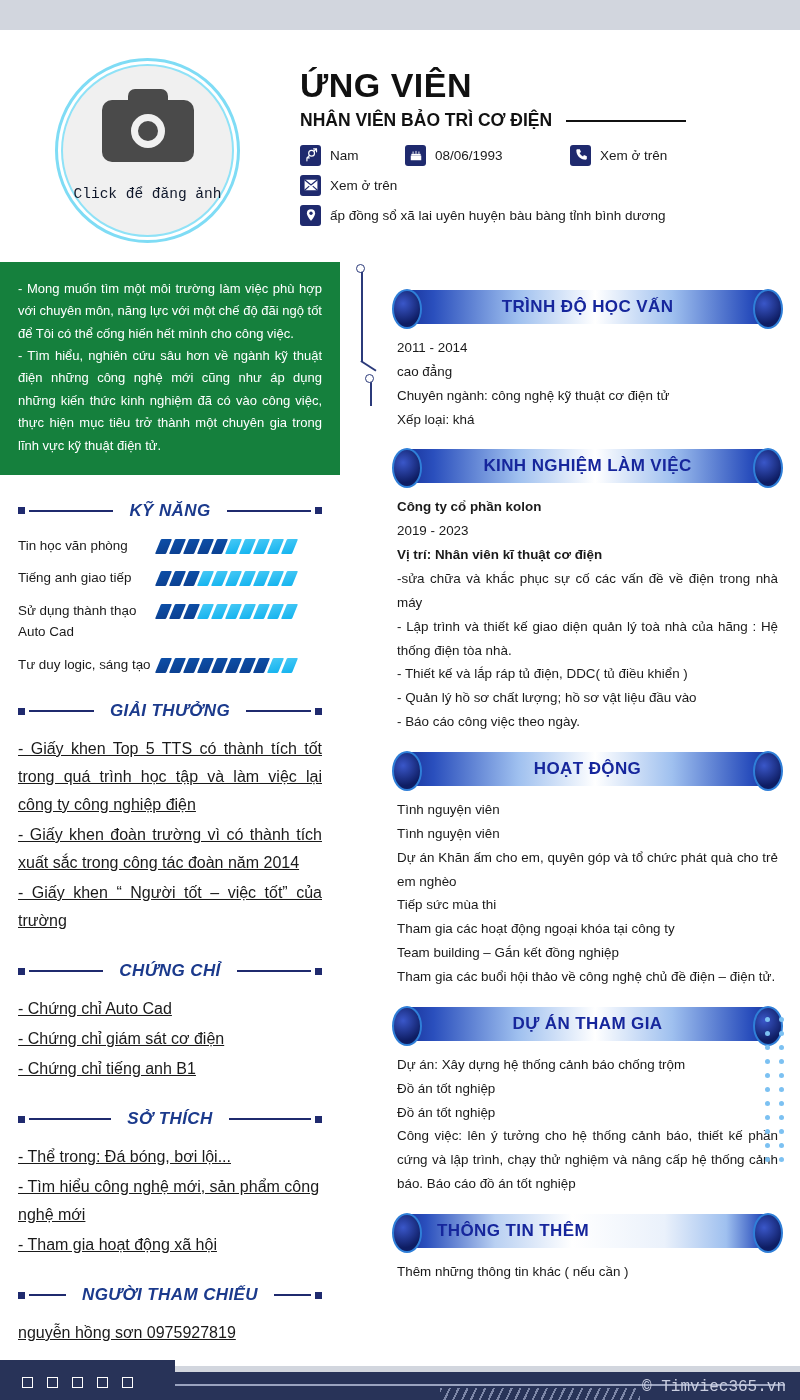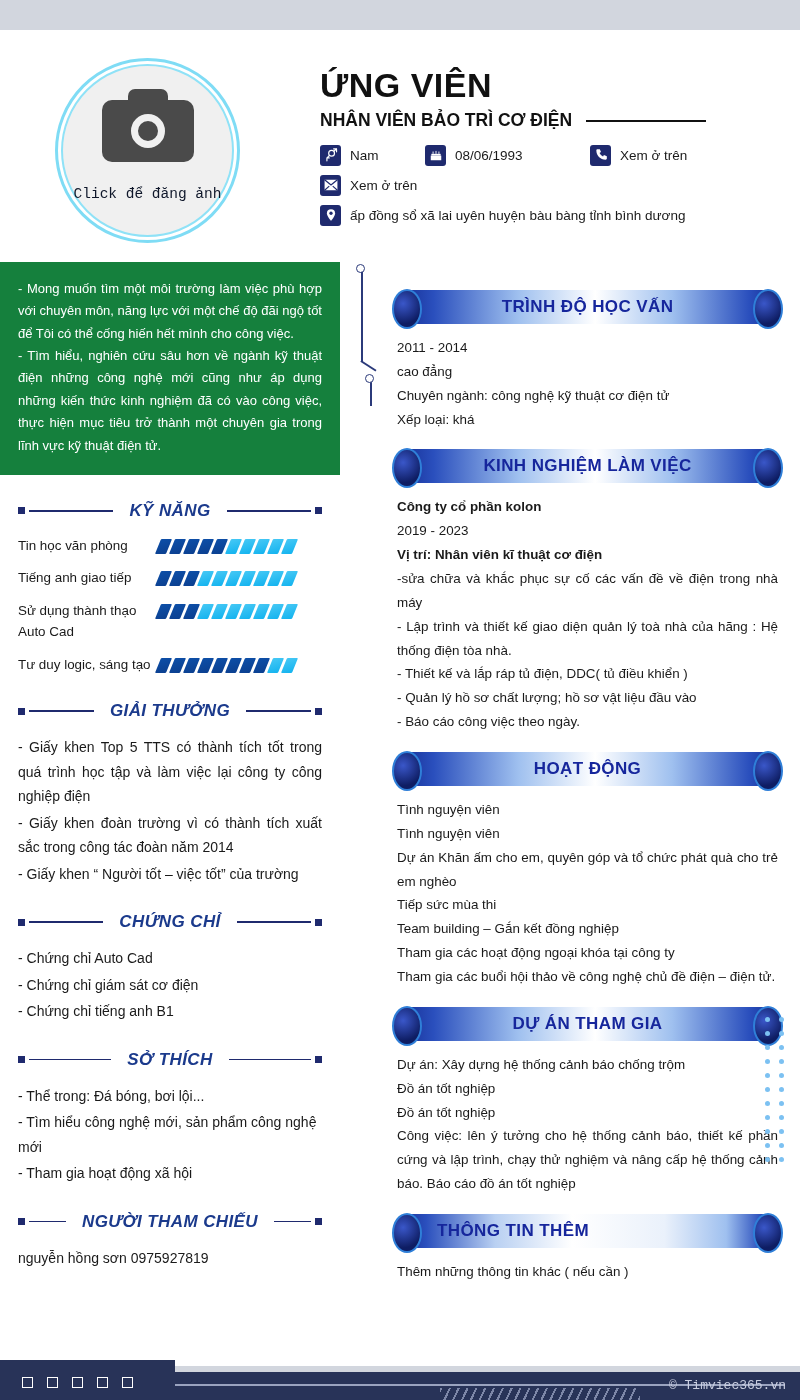--- a/index.html
+++ b/index.html
@@ -17,21 +17,21 @@
   .header{ position:relative; height:232px; }
   .photo-wrap{ position:absolute; left:55px; top:28px; width:185px; height:185px; }
   .photo-ring{ position:absolute; inset:0; border-radius:50%; border:3px solid #7fdcf5; }
   .photo-ring2{ position:absolute; left:6px; top:6px; right:6px; bottom:6px; border-radius:50%; border:2px solid #8fe2f7; background:#f0f0f0; }
   .photo-inner{ position:absolute; inset:0; display:flex; flex-direction:column; align-items:center; justify-content:center; }
   .cam{ width:92px; height:62px; background:#4a4a4a; border-radius:10px; position:relative; margin-bottom:2px; }
   .cam:before{ content:""; position:absolute; left:26px; top:-11px; width:40px; height:13px; background:#4a4a4a; border-radius:7px 7px 0 0; }
   .cam-lens{ position:absolute; left:50%; top:50%; transform:translate(-50%,-50%); width:34px; height:34px; border-radius:50%; border:7px solid #f0f0f0; }
   .photo-cap{ font-size:14.5px; color:#0f172a; margin-top:22px;font-family:Liberation Mono, monospace; }
 
-  .head-text{ position:absolute; left:300px; top:38px; width:480px;margin-left:20px; }
+  .head-text{ position:absolute; left:300px; top:38px; width:480px; }
   .cand-name{ font-size:34px; font-weight:bold; letter-spacing:.5px; color:#111; line-height:1.05; }
   .cand-title-row{ display:flex; align-items:center; gap:14px; margin-top:6px; }
   .cand-title{ font-size:17.5px; font-weight:bold; color:#111; white-space:nowrap; }
   .title-rule{ flex:1; height:2px; background:#111; margin-top:2px; max-width:120px; }
 
   .info-grid{ margin-top:14px; }
   .info-row{ display:flex; align-items:center; margin-bottom:9px; }
   .info-item{ display:flex; align-items:center; }
   .ico{ width:21px; height:21px; background:#1f2a6e; border-radius:3px; display:inline-flex; align-items:center; justify-content:center; flex:none; }
   .ico svg{ display:block; }
@@ -44,21 +44,21 @@
 
   
   .objective{ background:#15803d; color:#fff; padding:16px 18px 18px 18px; font-size:13px; line-height:1.72; text-align:justify; }
 
   
   .lsec{ display:flex; align-items:center; gap:4px; margin:26px 0 14px 0; padding:0 18px;font-style:italic; }
   .lsq{ width:7px; height:7px; background:#1f2a6e; flex:none; }
   .lline{ height:1.5px; background:#1f2a6e; flex:1; }
   .ltitle{ font-size:17px; font-weight:bold; color:#1b3a8c; letter-spacing:.4px; white-space:nowrap; padding:0 12px; }
 
-  .lbody{ padding:0 18px; font-size:14px; line-height:1.75; color:#1a1a1a; }
+  .lbody{ padding:0 18px; font-size:16px; line-height:1.75; color:#1a1a1a;text-decoration:underline; }
   .lbody .just{ text-align:justify; }
   .lbody p{ margin-bottom:2px; }
 
   
   .skills{ padding:0 18px; }
   .skill-row{ display:flex; align-items:flex-start; margin-bottom:11px; }
   .skill-name{ width:140px; font-size:13.4px; line-height:1.6; color:#1a1a1a; padding-right:6px; }
   .bars{ display:flex; gap:3px; padding-top:4px; }
   .bar{ width:11px; height:15px; transform:skewX(-22deg); border-radius:1px; }
   .bar.on{ background:linear-gradient(160deg,#0d4fa8,#0b3f8f); }
@@ -93,21 +93,21 @@
   
   .footer{ position:absolute; left:0; bottom:0; width:800px; height:40px; }
   .f-gray{ position:absolute; left:160px; top:6px; width:640px; height:14px; background:#d2d6de; }
   .f-navy{ position:absolute; left:0; top:12px; width:800px; height:28px; background:#283358; }
   .f-navy-l{ position:absolute; left:0; top:0; width:175px; height:40px; background:#283358; border-radius:0 0 0 0; }
   .f-boxes{ position:absolute; left:22px; top:17px; display:flex; gap:14px; }
   .f-box{ width:11px; height:11px; border:1.6px solid #fff; }
   .f-line{ position:absolute; left:175px; top:24px; width:610px; height:1.6px; background:#9aa3bf; }
   .f-hatch{ position:absolute; left:440px; top:28px; width:200px; height:12px;
      background:repeating-linear-gradient(115deg,#7d87a8 0 2px, #283358 2px 8px); }
-  .f-copy{ position:absolute; right:14px; top:18px; font-family:"Liberation Mono", monospace; font-size:13px; color:#c9cee0; }
+  .f-copy{ position:absolute; right:14px; top:18px; font-family:"Liberation Mono", monospace; font-size:16px; color:#c9cee0; }
 </style>
 </head>
 <body>
 
 <div class="topbar"></div>
 
 <div class="page">
 
   <div class="header">
 
@@ -359,22 +359,22 @@
 
       <div class="rsec">
         <div class="banner">
           <span class="banner-title">HOẠT ĐỘNG</span>
         </div>
         <div class="rbody" id="activities-list">
             <p class="just">Tình nguyện viên</p>
             <p class="just">Tình nguyện viên</p>
             <p class="just">Dự án Khăn ấm cho em, quyên góp và tổ chức phát quà cho trẻ em nghèo</p>
             <p class="just">Tiếp sức mùa thi</p>
+            <p class="just">Tham gia các hoạt động ngoại khóa tại công ty</p>
             <p class="just">Team building – Gắn kết đồng nghiệp</p>
-            <p class="just">Tham gia các hoạt động ngoại khóa tại công ty</p>
             <p class="just">Tham gia các buổi hội thảo về công nghệ chủ đề điện – điện tử.</p>
           </div>
       </div>
 
       <div class="rsec">
         <div class="banner">
           <span class="banner-title">DỰ ÁN THAM GIA</span>
         </div>
         <div class="rbody" id="projects-list">
             <p class="just">Dự án: Xây dựng hệ thống cảnh báo chống trộm</p>

